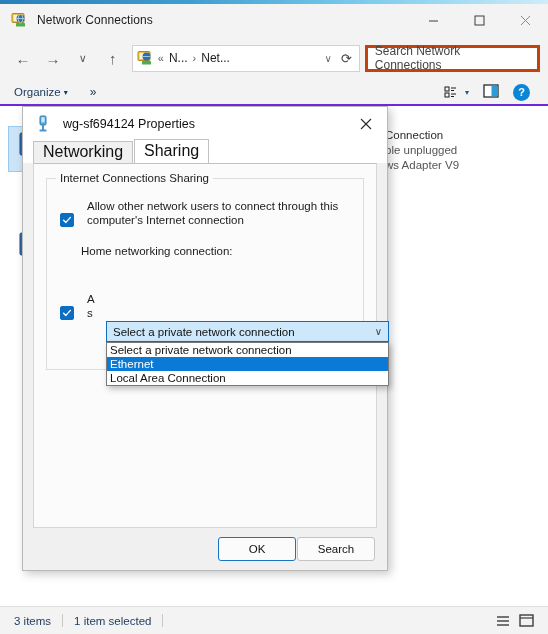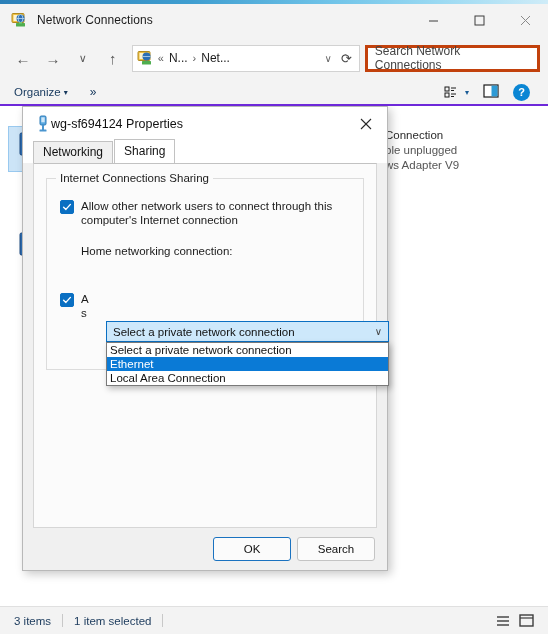--- a/index.html
+++ b/index.html
@@ -122,51 +122,51 @@
     background: #f0f0f0; border: 1px solid #b8b8b8;
     box-shadow: 3px 3px 9px rgba(0,0,0,.22);
     display: flex; flex-direction: column;
     z-index: 50;
   }
   .dlg-title {
     height: 34px; display: flex; align-items: center;
     background: #ffffff; padding-left: 12px;
   }
   .dlg-icon { width: 16px; height: 18px; position: relative; flex: 0 0 16px;}
-  .dlg-title-text { font-size: 12.5px; color: #111; }
+  .dlg-title-text { margin-left: 12px; font-size: 12.5px; color: #111; }
   .dlg-close {
     margin-left: auto; width: 42px; height: 34px;
     display: flex; align-items: center; justify-content: center;
     color: #2a2a2a;
   }
   .tabs {
     display: flex; align-items: flex-end; height: 22px;
     padding-left: 10px; background: #ffffff;
   }
   .tab {
-    font-size: 12px; color: #111; padding: 3px 9px 4px 9px;
+    font-size: 16px; color: #111; padding: 3px 9px 4px 9px;
     border: 1px solid #c2c2c2; border-bottom: none;
     background: #f0f0f0; margin-right: 1px; line-height: 14px;
   }
   .tab.active { background: #ffffff; border-bottom: 1px solid #3b82f6;
     position: relative; top: 1px; padding-top: 4px; padding-bottom: 5px; }
   .tabpanel {
     flex: 1; margin: 0 10px; background: #fbfbfb;
     border: 1px solid #d6d6d6; border-top: 1px solid #c2c2c2;
     position: relative; padding: 12px;
   }
   .groupbox {
     position: absolute; left: 12px; top: 14px; right: 12px; height: 192px;
     border: 1px solid #dcdcdc;
   }
   .group-legend {
     position: absolute; left: 9px; top: -7px; background: #fbfbfb;
     padding: 0 4px; font-size: 11.5px; color: #1b1b1b;
   }
-  .chk-row { position: absolute; display: flex; gap: 7px; }
+  .chk-row { position: absolute; display: flex; gap: 13px; align-items: flex-end; }
   .checkbox {
     width: 14px; height: 14px; flex: 0 0 14px; border-radius: 2px;
     background: #0a6fc2; border: 1px solid #0a6fc2;
     display: flex; align-items: center; justify-content: center; margin-top: 1px;
   }
   .checkbox svg { display: block; }
   .chk-label { font-size: 11.5px; color: #1b1b1b; line-height: 14px; }
   .sub-label {
     position: absolute; font-size: 11.5px; color: #1b1b1b;
   }
@@ -196,21 +196,21 @@
   .settings-btn {
     position: absolute; right: 14px; top: 142px;
     min-width: 70px; height: 23px; padding: 0 11px;
     background: #fbfbfb; border: 1px solid #c4c4c4; border-radius: 3px;
     font-size: 11.5px; color: #111;
     display: flex; align-items: center; justify-content: center;
   }
 
   .dlg-footer {
     height: 42px; display: flex; align-items: center; justify-content: flex-end;
-    gap: 6px; padding-right: 12px; background: #f0f0f0;
+    gap: 1px; padding-right: 12px; background: #f0f0f0;
   }
   .dlg-btn {
     width: 78px; height: 24px; border-radius: 3px;
     background: #fbfbfb; border: 1px solid #c4c4c4;
     font-size: 11.5px; color: #111;
     display: flex; align-items: center; justify-content: center;
   }
   .dlg-btn.default { border: 1.6px solid #1a72c0; }
 </style>
 </head>

